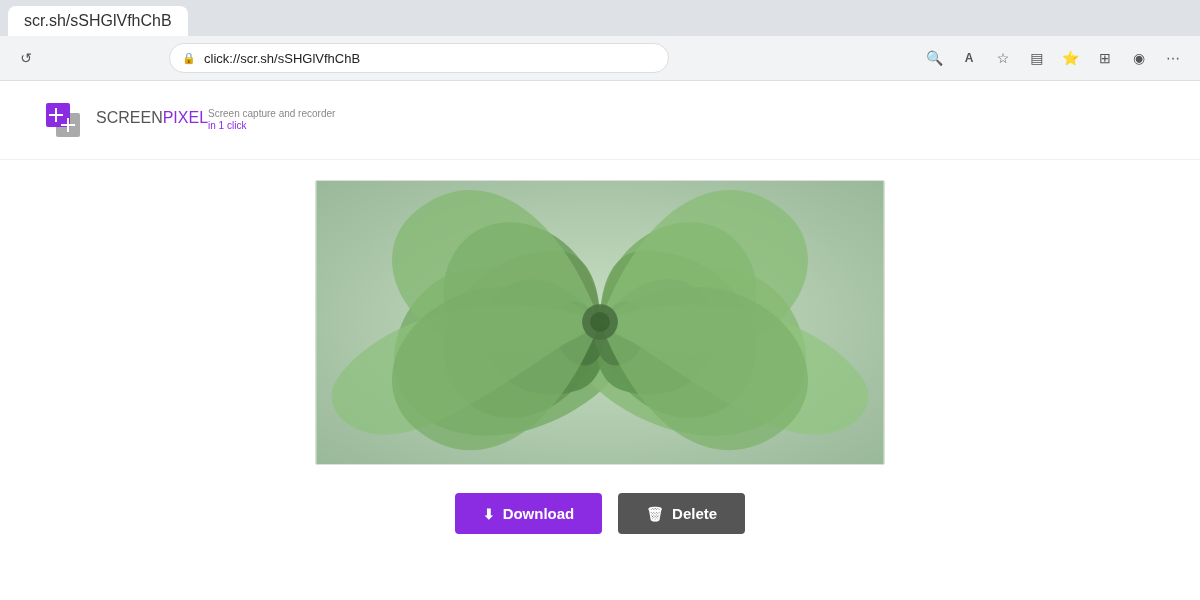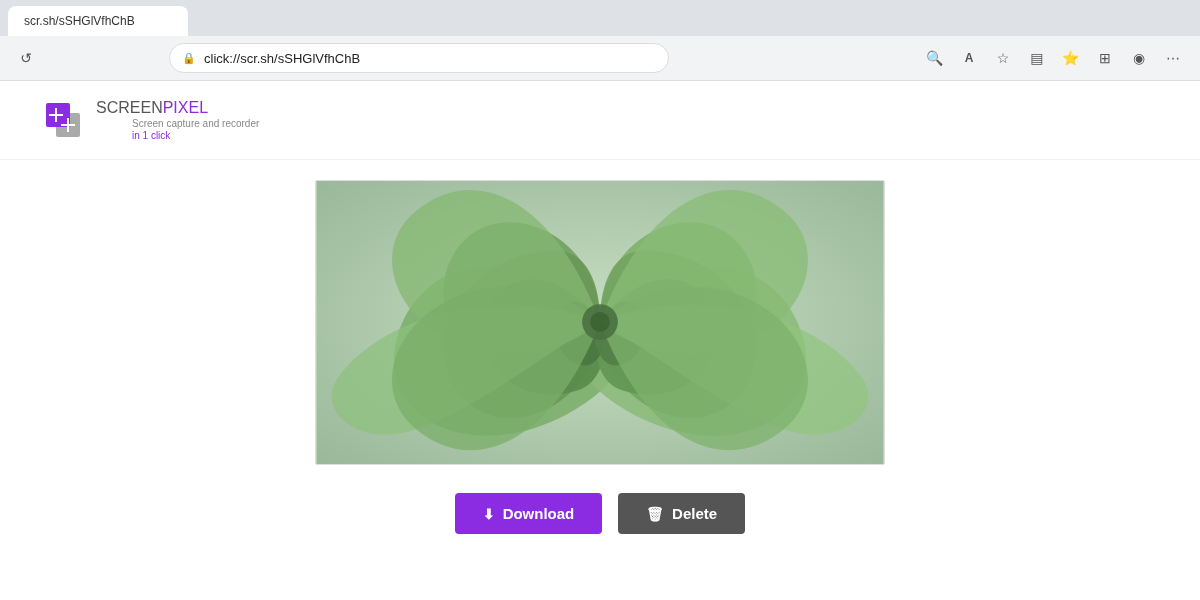--- a/index.html
+++ b/index.html
@@ -22,21 +22,21 @@
       background: #dee1e6;
       display: flex;
       align-items: flex-end;
       padding: 0 8px;
     }
 
     .browser-tab {
       background: #fff;
       border-radius: 8px 8px 0 0;
       padding: 6px 16px;
-      font-size: 12px;
+      font-size: 16px;
       color: #333;
       height: 30px;
       display: flex;
       align-items: center;
       min-width: 180px;
     }
 
     .browser-toolbar {
       height: 44px;
       background: #f1f3f4;
@@ -133,38 +133,37 @@
       gap: 10px;
     }
 
     .logo-icon {
       width: 46px;
       height: 46px;
     }
 
     .logo-text-block {
       display: flex;
-      flex-direction: column;
+      flex-direction: row;
       line-height: 1.2;
       justify-content: center;
     }
 
     .logo-name-screen {
       color: #555;
     }
 
     .logo-name-pixel {
       color: #8b2be2;
     }
 
     .logo-tagline {
       font-size: 10px;
       color: #888;
       font-weight: 400;
-      margin-left: 36px;
     }
 
     .logo-tagline-highlight {
       color: #8b2be2;
     }
 
     
     .screenshot-container {
       width: 570px;
       height: 285px;

